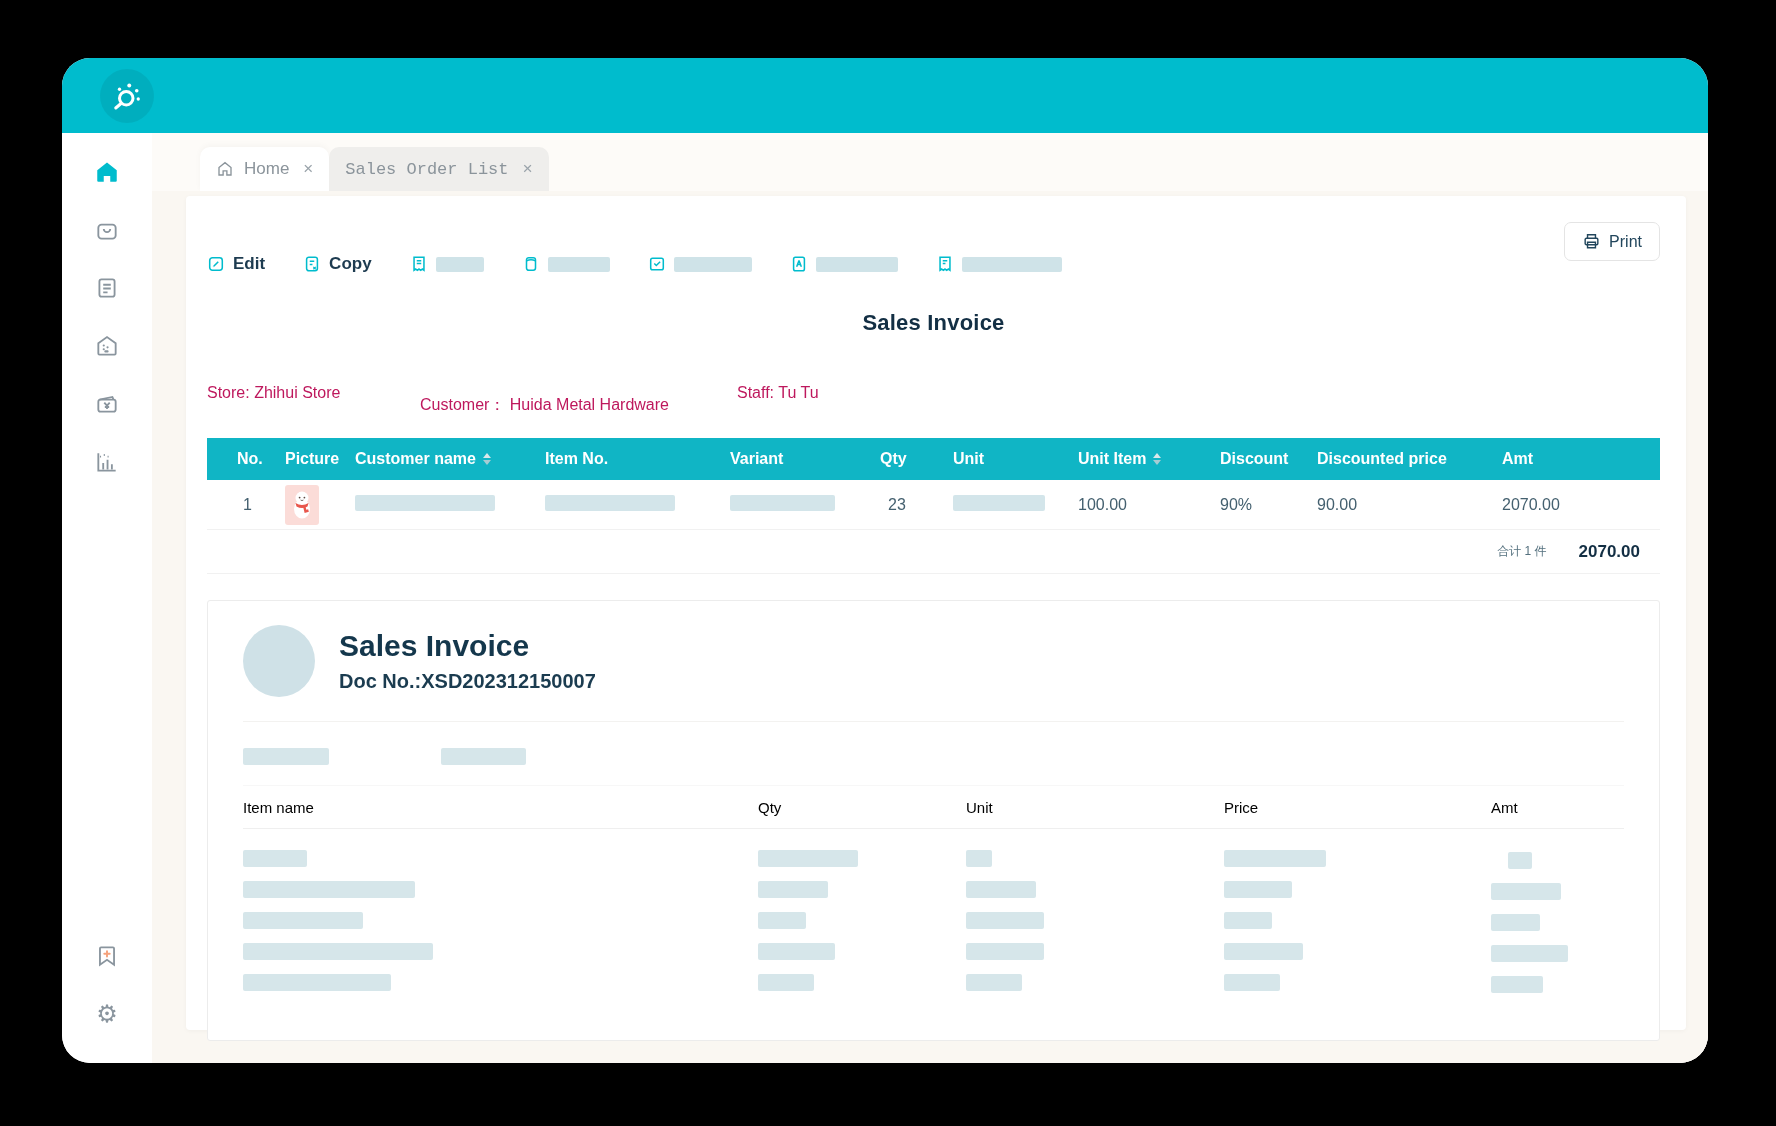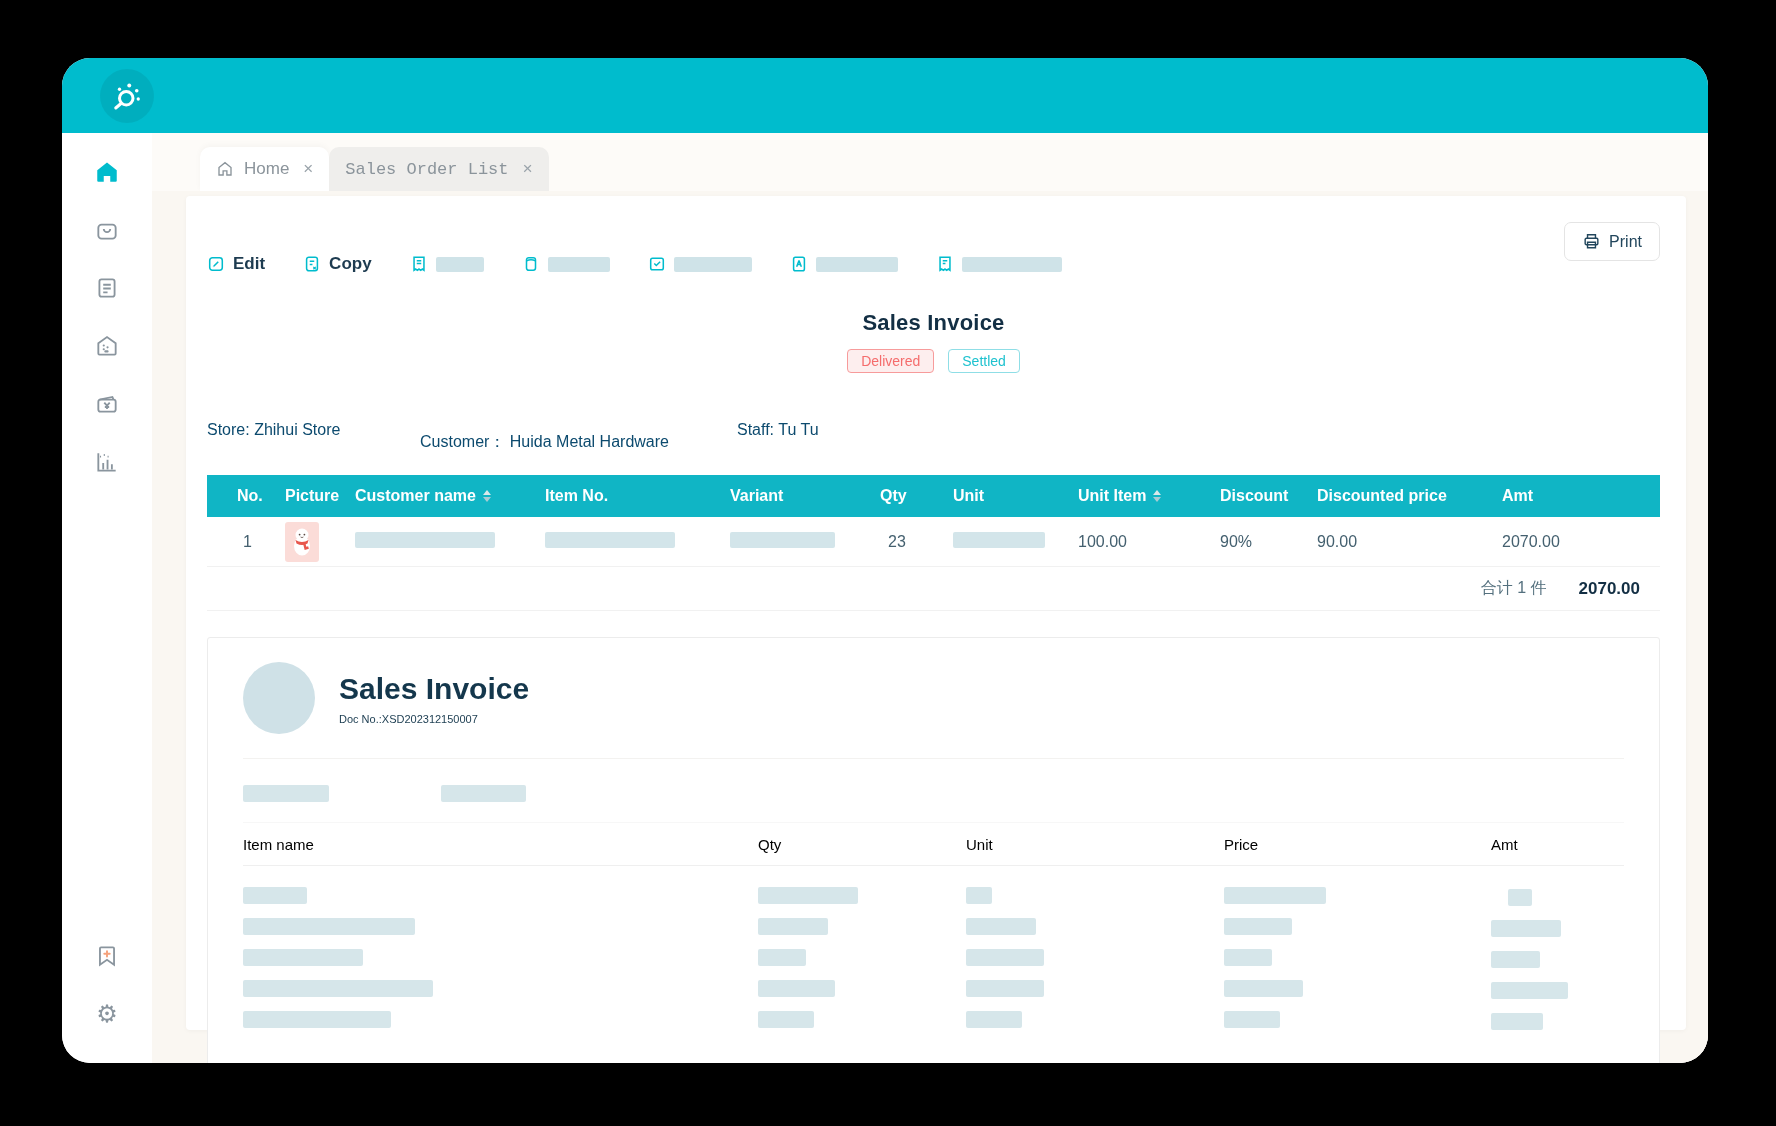--- a/index.html
+++ b/index.html
@@ -37,47 +37,47 @@
   .print-btn { position:absolute; right:26px; top:26px; display:flex; align-items:center; gap:8px; border:1px solid #e4e4e4; border-radius:7px; padding:9px 17px; font-size:16px; color:#22465c; background:#fff; cursor:pointer; }
 
   
   .doc-title { text-align:center; margin-top:26px; font-size:22px; font-weight:700; color:#132f44; letter-spacing:.2px; }
   .badge-row { display:flex; justify-content:center; gap:14px; margin-top:13px; }
   .badge { font-size:14px; padding:3px 13px; border-radius:4px; border:1px solid; }
   .badge.danger { color:#f56c6c; border-color:#f79b9b; background:#fdeeee; }
   .badge.teal { color:#1ec2cf; border-color:#8fdee6; background:#fff; }
 
   
-  .info-row { display:flex; margin-top:48px; font-size:16px; color:#0c4a6e; }
+  .info-row { display:flex; margin-top:48px; font-size:16px; color:#be185d; }
   .info-store { width:213px; }
   .info-customer { width:317px;margin-top:11px; }
 
   
   .grid { display:grid; grid-template-columns:78px 70px 190px 185px 150px 73px 125px 142px 97px 185px 1fr; align-items:center; }
   .thead { margin-top:22px; background:var(--table-header,#10b5c5); height:42px; color:#fff; font-size:16px; font-weight:600; }
   .th { display:flex; align-items:center; gap:7px; }
   .th-no { padding-left:30px; }
   .sort { display:inline-flex; flex-direction:column; gap:2px; }
   .sort i { display:block; width:0; height:0; border-left:4px solid transparent; border-right:4px solid transparent; }
   .sort .up { border-bottom:5px solid #d9e8ea; }
   .sort .down { border-top:5px solid #a8ccd3; }
   .trow { height:50px; font-size:16px; color:#44606f; border-bottom:1px solid #f1f1f1; }
   .cell-no { padding-left:36px; }
   .pic-box { width:34px; height:40px; background:#fbdcd8; border-radius:3px; display:flex; align-items:center; justify-content:center; }
   .row-bar { background:#d3e5ea; border-radius:2px; height:16px; }
   .total-row { height:44px; display:flex; align-items:center; justify-content:flex-end; padding-right:20px; border-bottom:1px solid #f1f1f1; }
-  .total-label { font-size:16px; color:#54707e; margin-right:32px; font-family:"Liberation Sans","DejaVu Sans",sans-serif; }
+  .total-label { font-size:12px; color:#54707e; margin-right:32px; font-family:"Liberation Sans","DejaVu Sans",sans-serif; }
   .total-amt { font-size:17px; font-weight:700; color:#132f44; }
 
   
   .preview { margin-top:26px; border:1px solid #ececec; border-radius:3px; background:#fff; padding:24px 35px 40px; }
   .pv-head { display:flex; align-items:center; gap:24px; }
   .pv-circle { width:72px; height:72px; border-radius:50%; background:#cfe1e7; flex:0 0 auto; }
   .pv-title { font-size:30px; font-weight:700; color:#14374c; }
-  .pv-doc { font-size:11px; font-weight:400; color:#1b3c50; margin-top:7px; }
+  .pv-doc { font-size:20px; font-weight:700; color:#1b3c50; margin-top:7px; }
   .pv-divider { height:1px; background:#f3f2f0; margin-top:24px; }
   .pv-bars { display:flex; margin-top:26px; }
   .pv-bar { background:#d6e6ea; border-radius:2px; height:17px; }
   .pv-grid { display:grid; grid-template-columns:515px 208px 258px 267px 1fr; align-items:center; }
   .pv-thead { margin-top:20px; height:44px; border-top:1px solid #f7f7f7; border-bottom:1px solid #efefef; font-size:15px; font-weight:400; color:#000000; }
   .pv-row { height:31px; }
   .pv-rows { margin-top:16px; }
   .pv-row .amt-bar { margin-left:auto; margin-right:92px; }
 
   svg { display:block; }
@@ -227,24 +227,20 @@
             <button class="print-btn">
               <svg width="19" height="19" viewBox="0 0 24 24" fill="none" stroke="#22465c" stroke-width="1.8">
                 <path d="M7 8 V3.5 h10 V8"></path>
                 <rect x="4" y="8" width="16" height="8" rx="1.5"></rect>
                 <path d="M7 13 h10 v7 H7 Z"></path>
               </svg>
               <span>Print</span>
             </button>
 
             <div class="doc-title">Sales Invoice</div>
-            <div class="badge-row">
-              <span class="badge danger">Delivered</span>
-              <span class="badge teal">Settled</span>
-            </div>
 
             <div class="info-row">
               <span class="info-store">Store: Zhihui Store</span>
               <span class="info-customer">Customer： Huida Metal Hardware</span>
               <span>Staff: Tu Tu</span>
             </div>
 
             <div class="grid thead">
               <div class="th th-no">No.</div>
               <div class="th">Picture</div>

